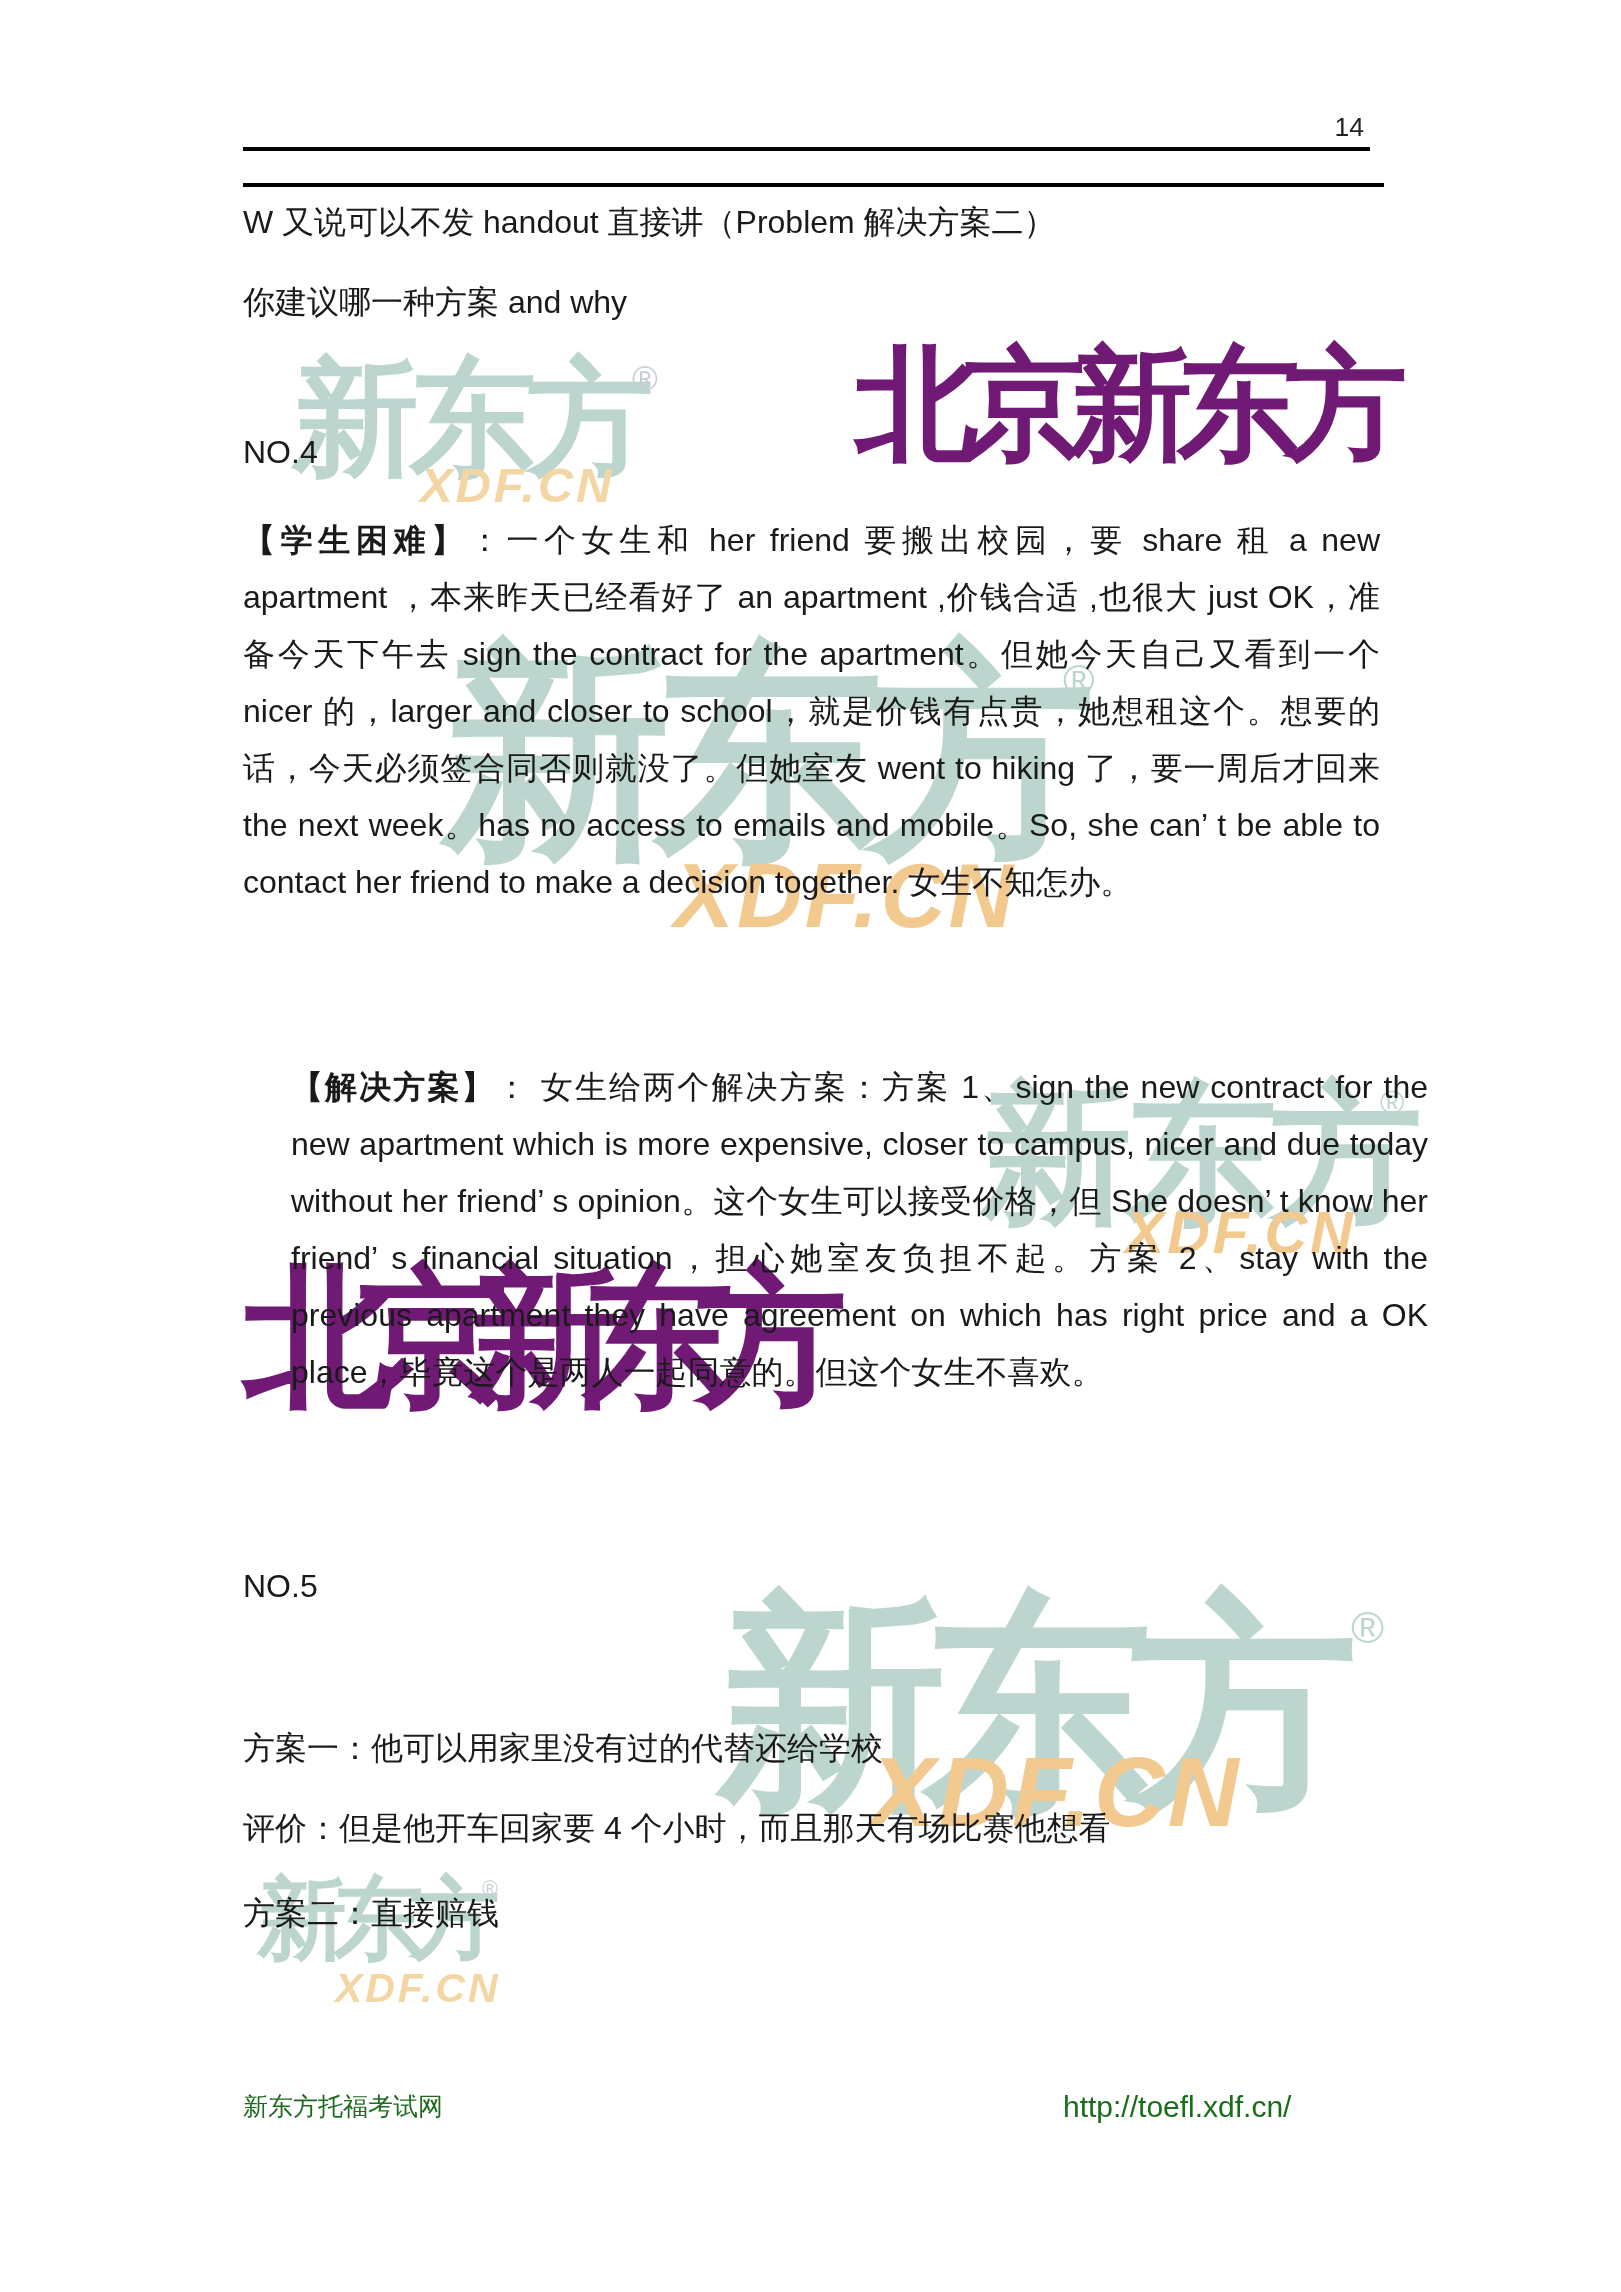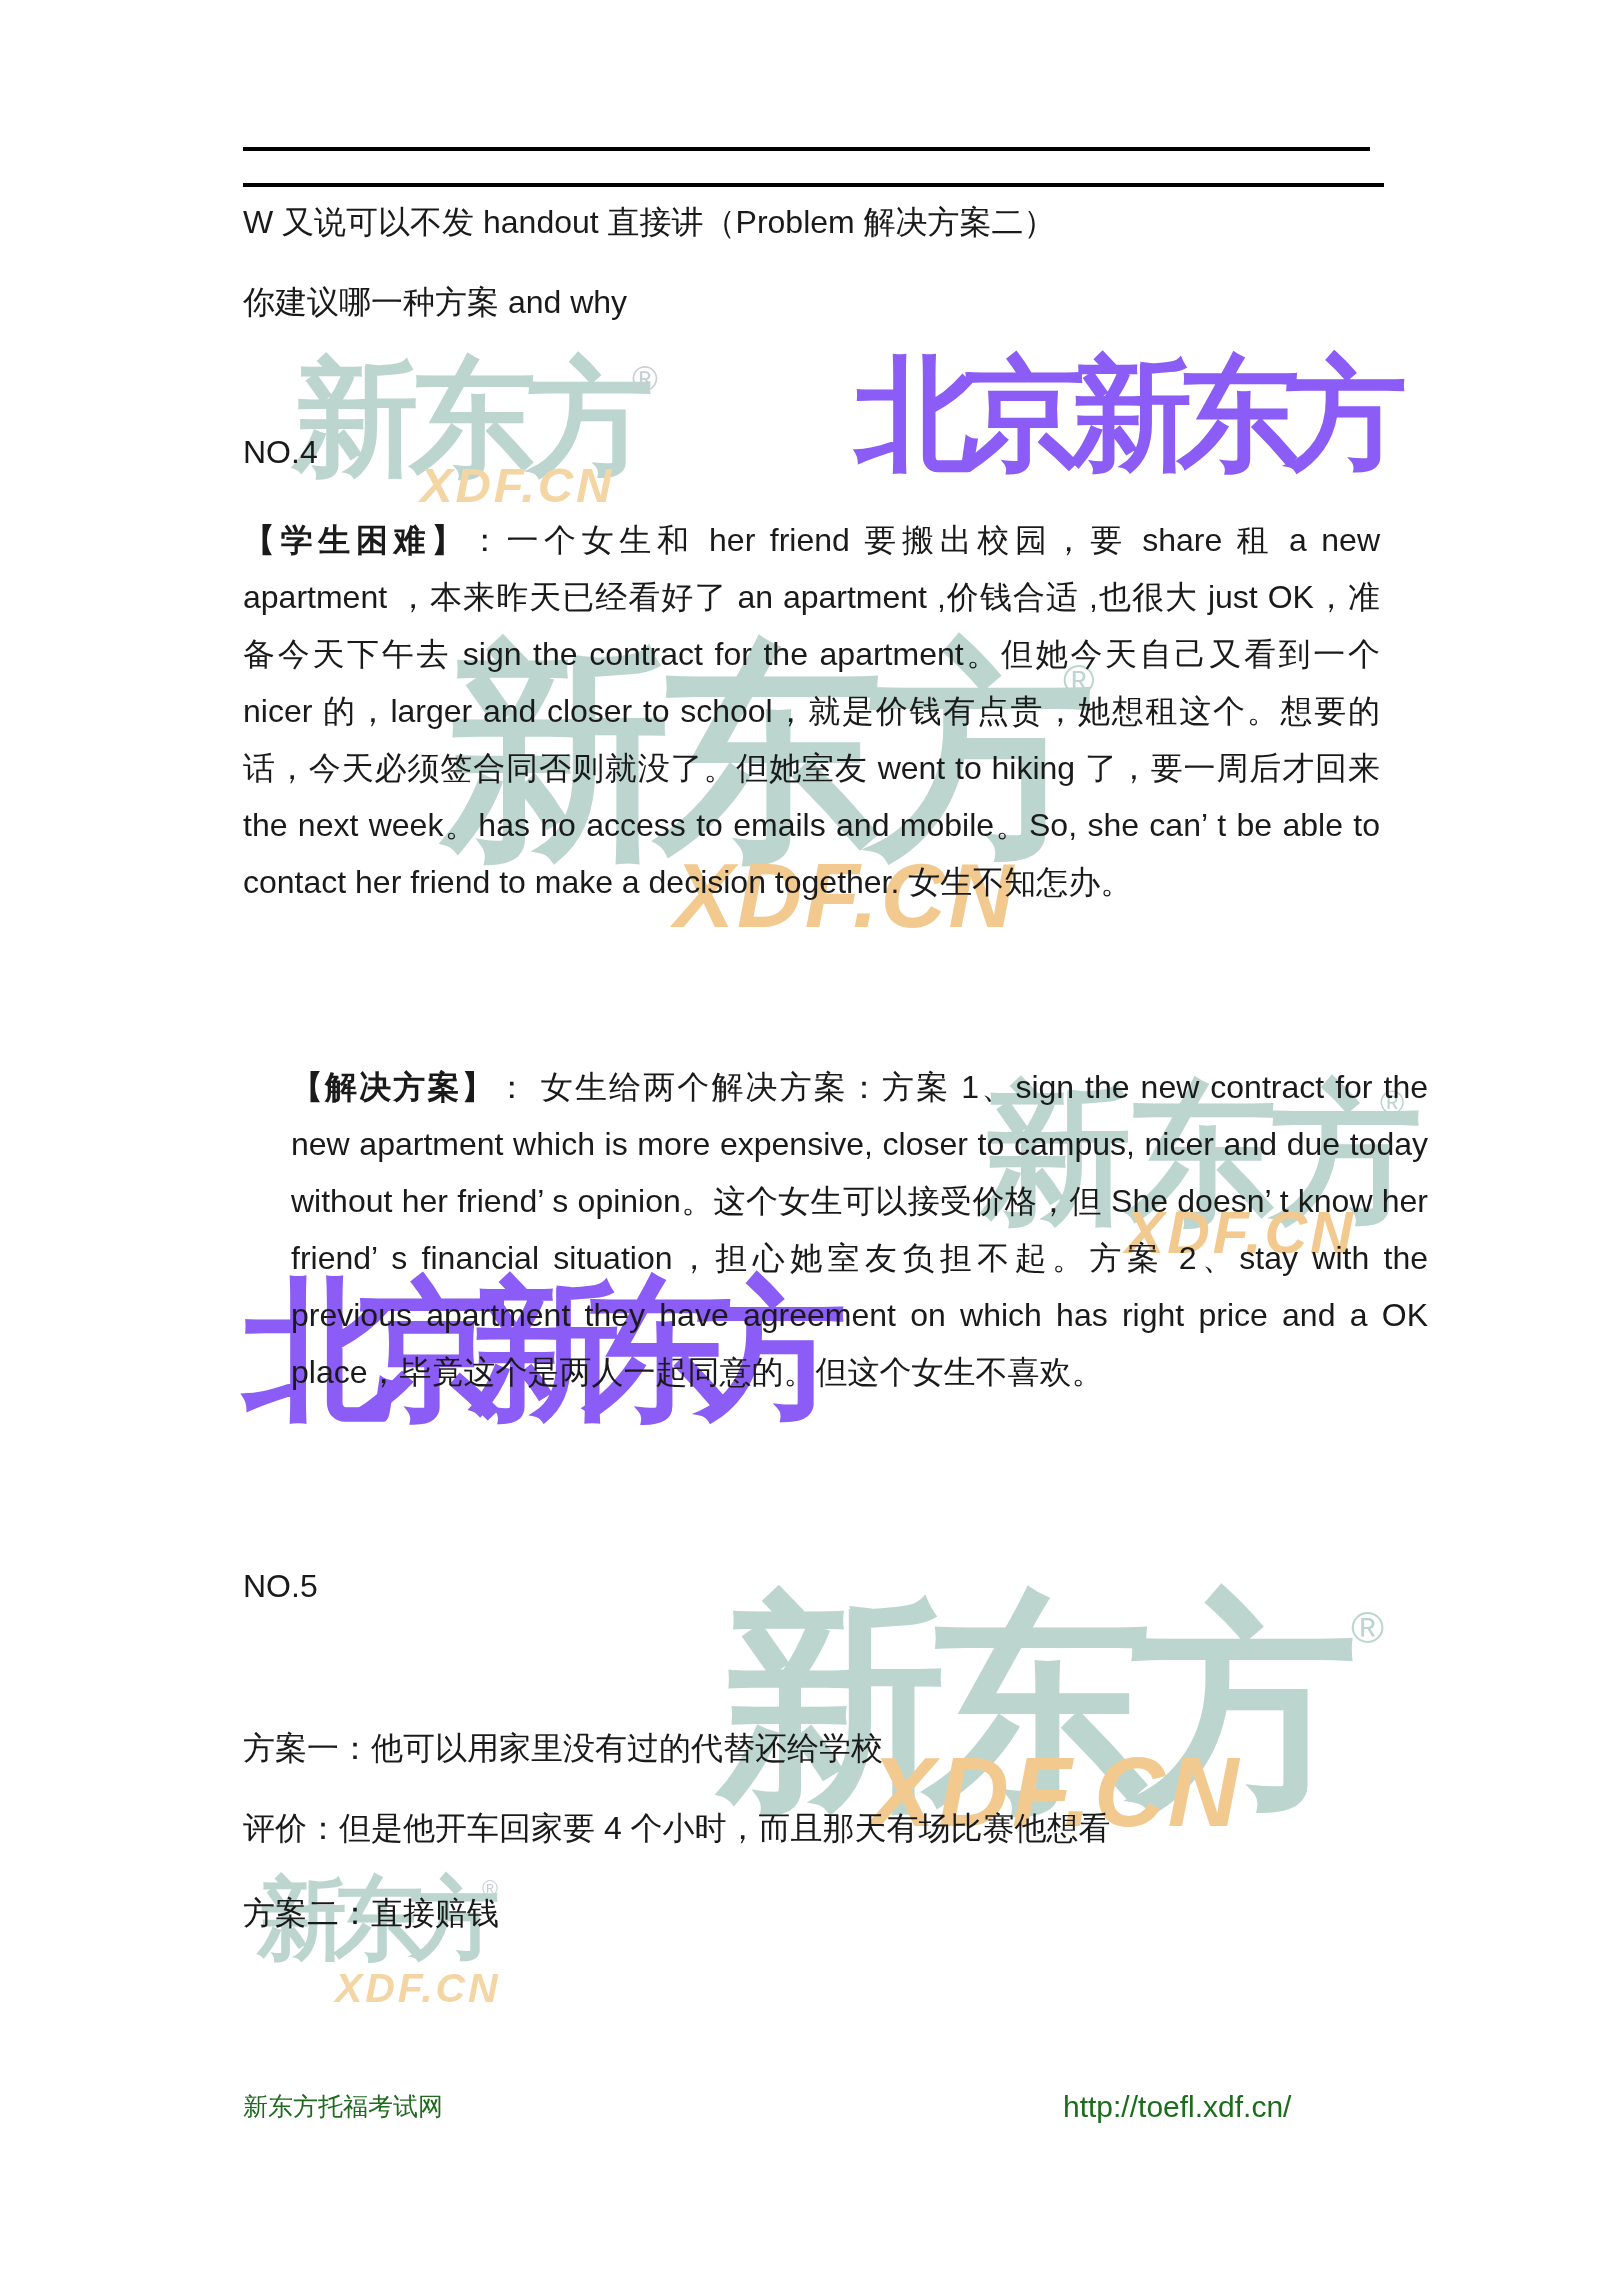--- a/index.html
+++ b/index.html
@@ -15,21 +15,21 @@
   .page-number{
     position:absolute;top:112px;left:243px;width:1121px;
     text-align:right;font-size:26.5px;color:#222;z-index:2;
   }
   .rule{position:absolute;left:243px;height:3.9px;background:#000;z-index:2;}
   .rule-top{top:147px;width:1127px;}
   .rule-bottom{top:183px;width:1141px;}
   
   .wm{position:absolute;z-index:0;white-space:nowrap;font-weight:bold;line-height:1;}
   .wm-teal{color:#bcd6cf;}
-  .wm-gray{color:#8b5cf6;}
+  .wm-gray{color:#701a75;font-family:Liberation Mono, monospace;}
   .wm-domain{font-style:italic;letter-spacing:2.9px;}
   .wm-orange{color:#f2ca90;}
   .wm-tan{color:#f3d6a4;}
   .wm-reg{font-weight:normal;}
   .wm1-logo{left:292px;top:355px;font-size:127px;letter-spacing:-9.8px;}
   .wm1-reg{left:632px;top:361px;font-size:35px;color:#c8cfd2;}
   .wm1-dom{left:420px;top:461px;font-size:49px;}
   .wm2-brand{left:855px;top:353px;font-size:123px;letter-spacing:-15.7px;}
   .wm3-logo{left:441px;top:639px;font-size:230px;letter-spacing:-17.6px;}
   .wm3-reg{left:1063px;top:659px;font-size:43px;color:#bcd6cf;}
@@ -69,20 +69,21 @@
   .footer-url{
     position:absolute;left:1063px;top:2090px;font-size:30px;
     color:#1a6e1a;z-index:2;text-decoration:none;
   }
 </style>
 </head>
 <body>
 
 <div class="page">
 
+  <div class="page-number">14</div>
   <div class="rule rule-top"></div>
   <div class="rule rule-bottom"></div>
 
   <div class="wm wm-teal wm1-logo">新东方</div>
   <div class="wm wm-reg wm1-reg">®</div>
   <div class="wm wm-domain wm-tan wm1-dom">XDF.CN</div>
 
   <div class="wm wm-gray wm2-brand">北京新东方</div>
 
   <div class="wm wm-teal wm3-logo">新东方</div>

